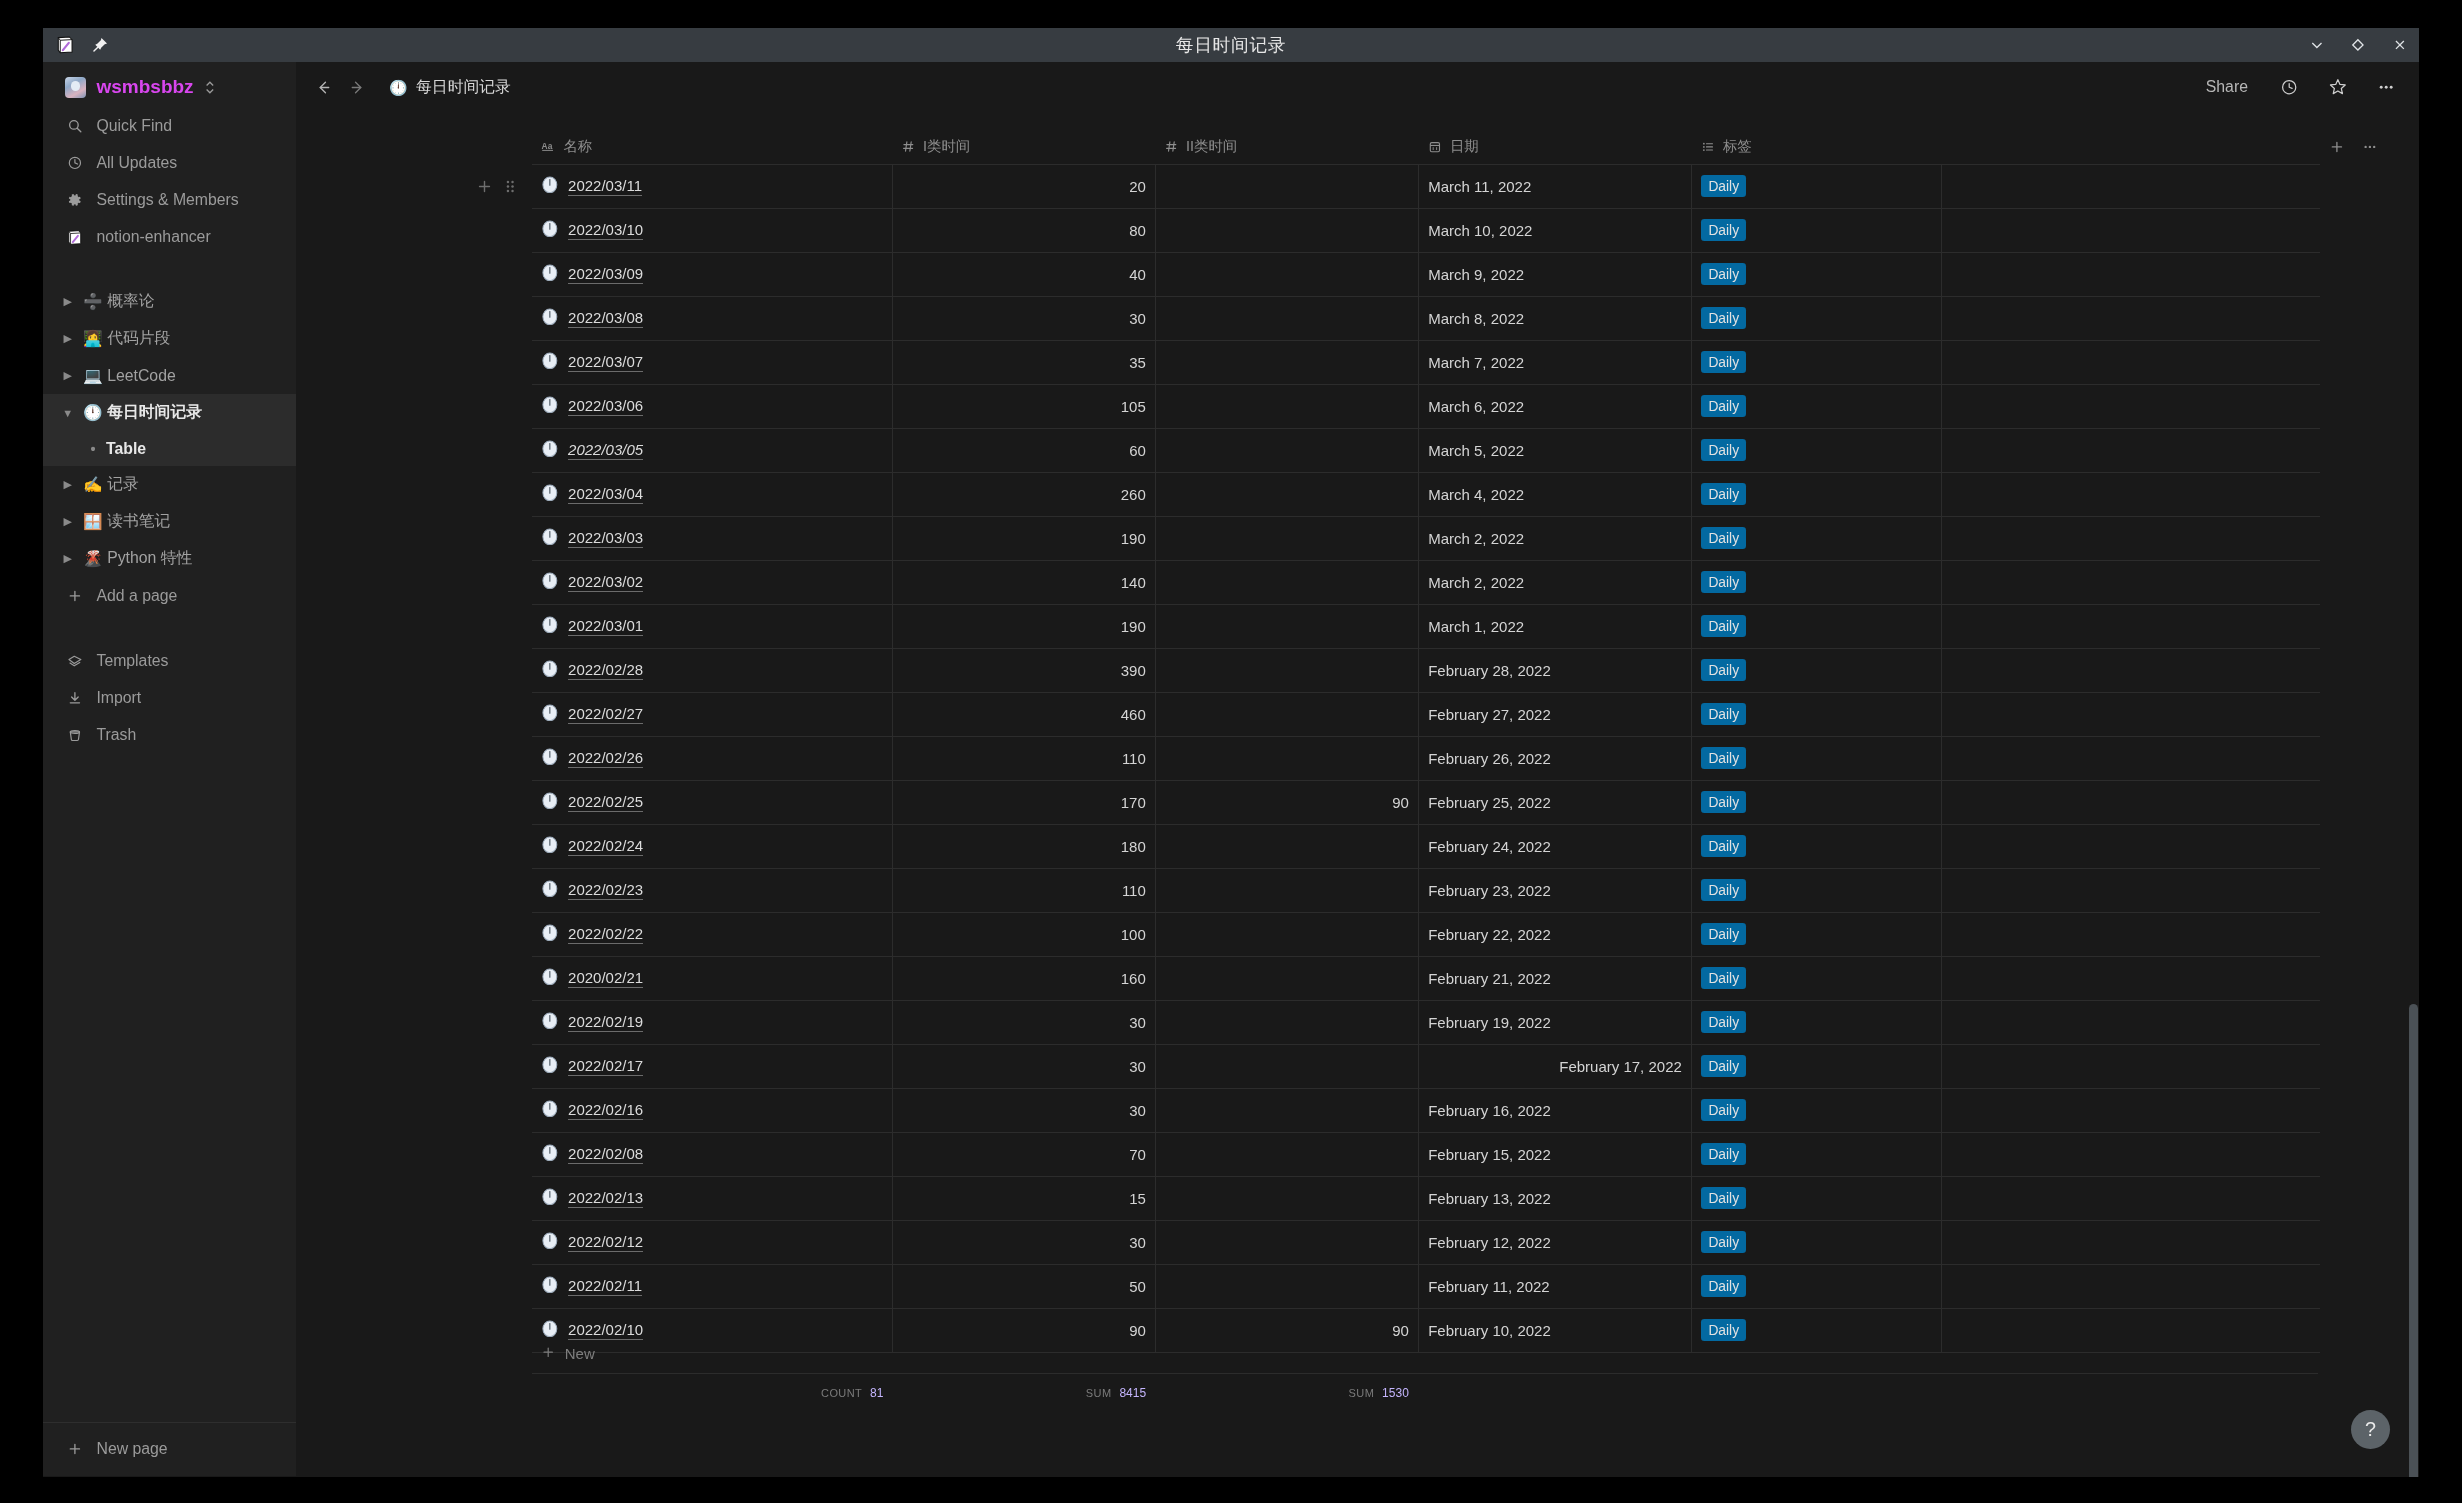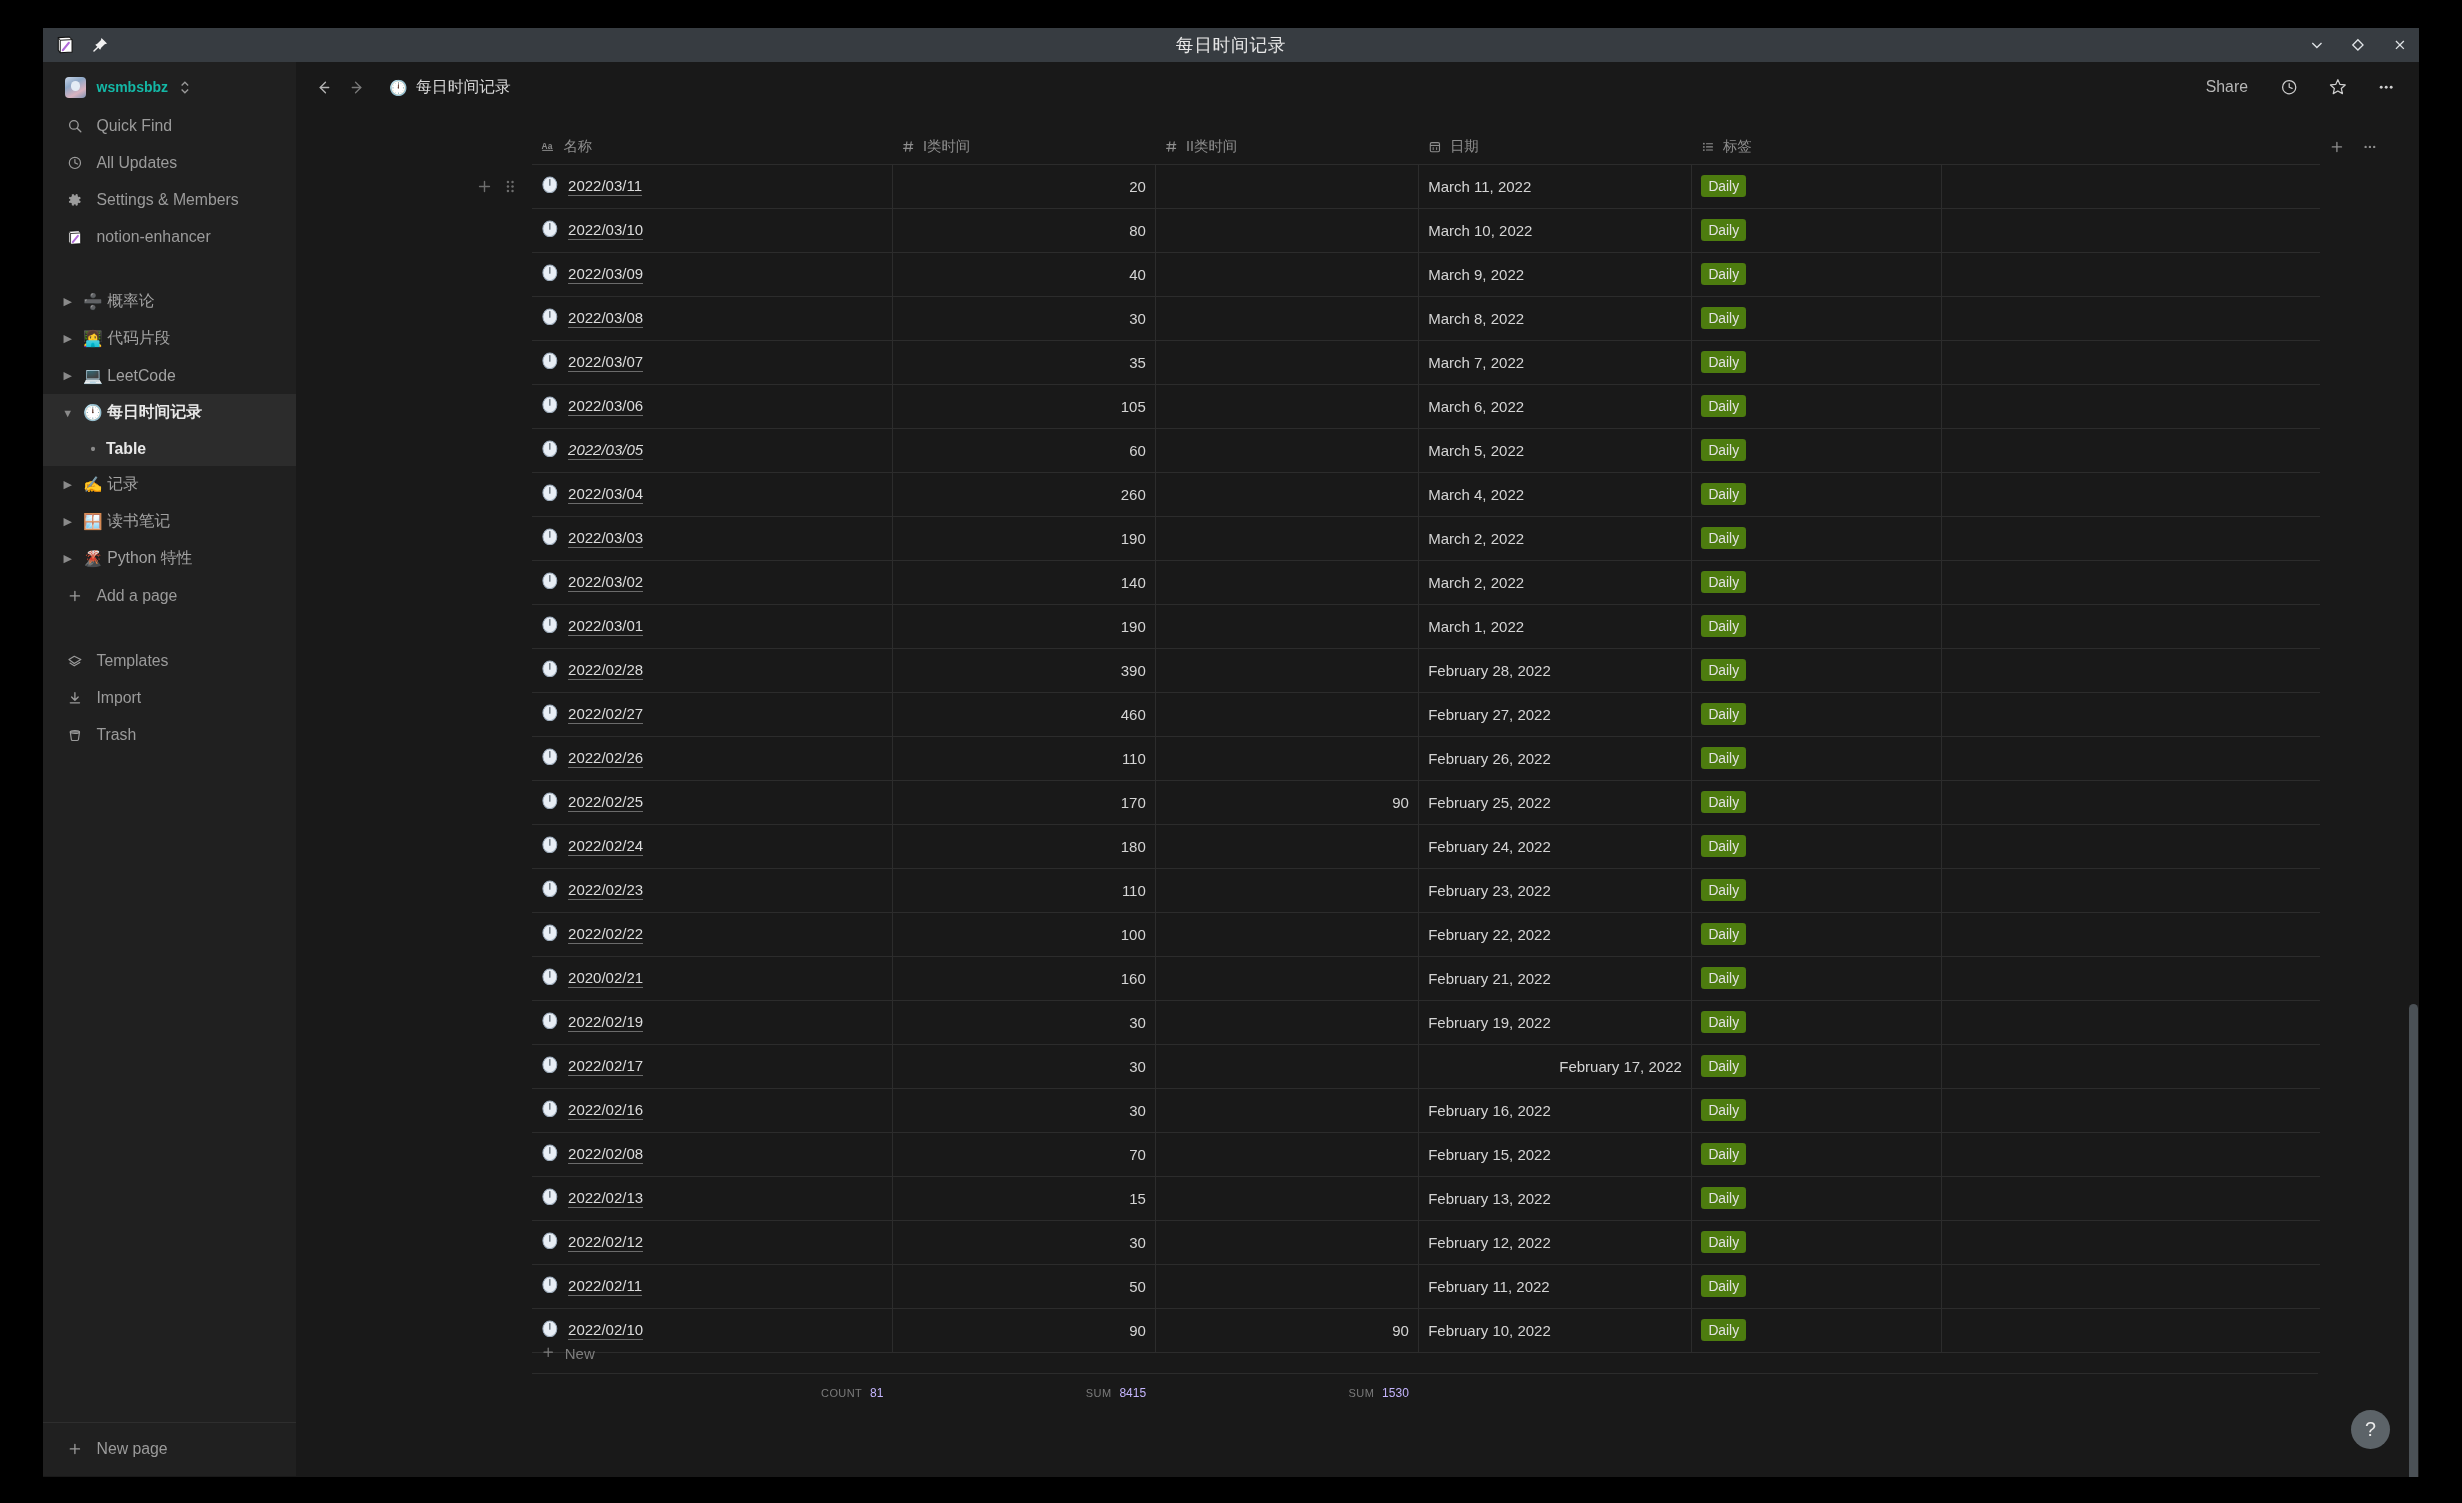--- a/index.html
+++ b/index.html
@@ -14,21 +14,21 @@
   .tb-icon{width:22px;height:22px;display:flex;align-items:center;justify-content:center;}
   .tb-title{position:absolute;left:0;right:0;text-align:center;color:#e6e6e6;font-size:17.7px;letter-spacing:0.7px;pointer-events:none;}
   .tb-right{position:absolute;right:9.2px;top:0;height:34px;display:flex;align-items:center;gap:22px;}
   .tb-ctl{width:19.7px;height:19.7px;display:flex;align-items:center;justify-content:center;color:#dfe3e6;}
 
   
   #sidebar{position:absolute;left:0;top:34px;width:253px;height:1414px;background:#202020;border-right:0.7px solid #2a2a2a;}
   .sb-user{display:flex;align-items:center;gap:10.5px;height:41px;padding:0 0 0 22px;margin-top:5.3px;}
   .sb-avatar{width:21px;height:21px;border-radius:3.9px;background:linear-gradient(150deg,#c9d6e8 0%,#8fa8c7 35%,#d9b3c0 70%,#7d93b5 100%);flex:0 0 auto;position:relative;overflow:hidden;}
   .sb-avatar:after{content:"";position:absolute;left:5.9px;top:4.6px;width:9.2px;height:9.2px;border-radius:50%;background:#e4ecf5;}
-  .sb-user-name{color:#14b8a6;font-size:14px;font-weight:600;}
+  .sb-user-name{color:#d946ef;font-size:19px;font-weight:600;}
   .sb-chev{color:#9a9a9a;font-size:11.8px;line-height:1;display:flex;flex-direction:column;}
 
   .sb-item{display:flex;align-items:center;gap:11.8px;height:37px;padding-left:22px;color:#9b9b9b;font-size:15.8px;cursor:pointer;}
   .sb-ico{width:19.7px;height:19.7px;display:flex;align-items:center;justify-content:center;flex:0 0 auto;color:#9b9b9b;}
   .sb-emoji{font-size:15px;line-height:1;}
 
   .sb-gap{height:27.6px;}
   .sb-page{display:flex;align-items:center;height:37px;padding-left:13px;color:#a2a2a2;font-size:15.8px;cursor:pointer;}
   .sb-page.active{background:#2c2c2c;color:#e8e8e8;font-weight:600;}
   .sb-tri{width:23.6px;display:flex;align-items:center;justify-content:center;color:#8a8a8a;font-size:11px;flex:0 0 auto;}
@@ -60,21 +60,21 @@
   .t-hdots{width:33px;height:34px;display:flex;align-items:center;justify-content:center;color:#8e8e8e;font-size:17px;cursor:pointer;}
 
   .t-rows{position:absolute;left:236px;top:51px;}
   .t-row{display:flex;height:43px;border-bottom:0.7px solid #2c2c2c;position:relative;}
   .t-row:first-child{border-top:0.7px solid #2c2c2c;}
   .t-cell{display:flex;align-items:center;box-sizing:border-box;padding:0 9.2px;border-right:0.7px solid #2c2c2c;font-size:15px;color:#d4d4d4;overflow:hidden;white-space:nowrap;}
   .t-cell.num{justify-content:flex-end;}
   .t-name{display:flex;align-items:flex-end;gap:9.2px;}
   .t-clock{width:17.7px;height:17.7px;flex:0 0 auto;}
   .t-namelbl{color:#dcdcdc;font-size:15px;border-bottom:0.7px solid #6b6b6b;line-height:1.25;cursor:pointer;}
-  .t-tag{display:inline-block;background:#4d7c0f;color:#e2e2e2;font-size:13.8px;border-radius:3.3px;padding:3.3px 7.2px;line-height:1.1;}
+  .t-tag{display:inline-block;background:#0369a1;color:#e2e2e2;font-size:13.8px;border-radius:3.3px;padding:3.3px 7.2px;line-height:1.1;}
 
   .t-handle{position:absolute;left:-60px;top:0;height:43px;display:flex;align-items:center;gap:3.9px;opacity:0;}
   .t-row.hovered .t-handle{opacity:1;}
   .t-hdl-plus{width:25px;height:25px;display:flex;align-items:center;justify-content:center;color:#6e6e6e;font-size:19.7px;cursor:pointer;}
   .t-hdl-grip{width:19.7px;height:25px;display:flex;align-items:center;justify-content:center;cursor:grab;}
 
   .t-new{position:absolute;left:236px;display:flex;align-items:center;gap:9.2px;height:38px;padding-left:9.2px;color:#7e7e7e;font-size:15px;cursor:pointer;}
   .t-foot{position:absolute;left:236px;height:39px;display:flex;align-items:center;border-top:0.7px solid #2c2c2c;}
   .t-agg{display:flex;align-items:center;justify-content:flex-end;gap:7.9px;box-sizing:border-box;padding-right:9.2px;height:39px;}
   .t-agg-lbl{color:#7b7b7b;font-size:11px;letter-spacing:0.4px;}

